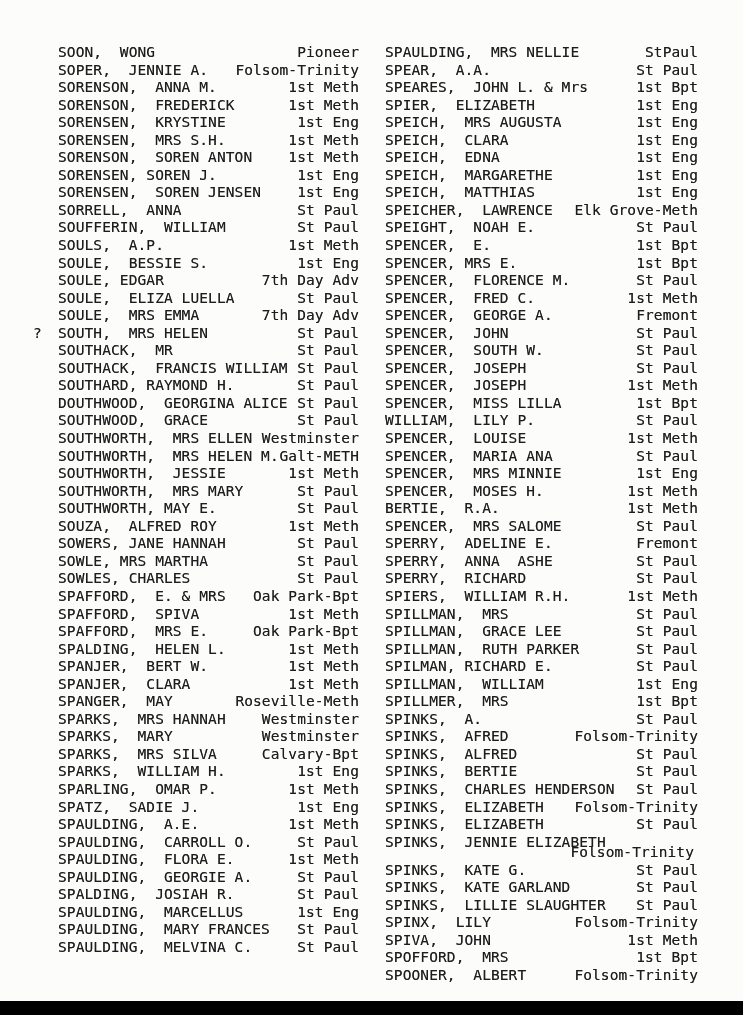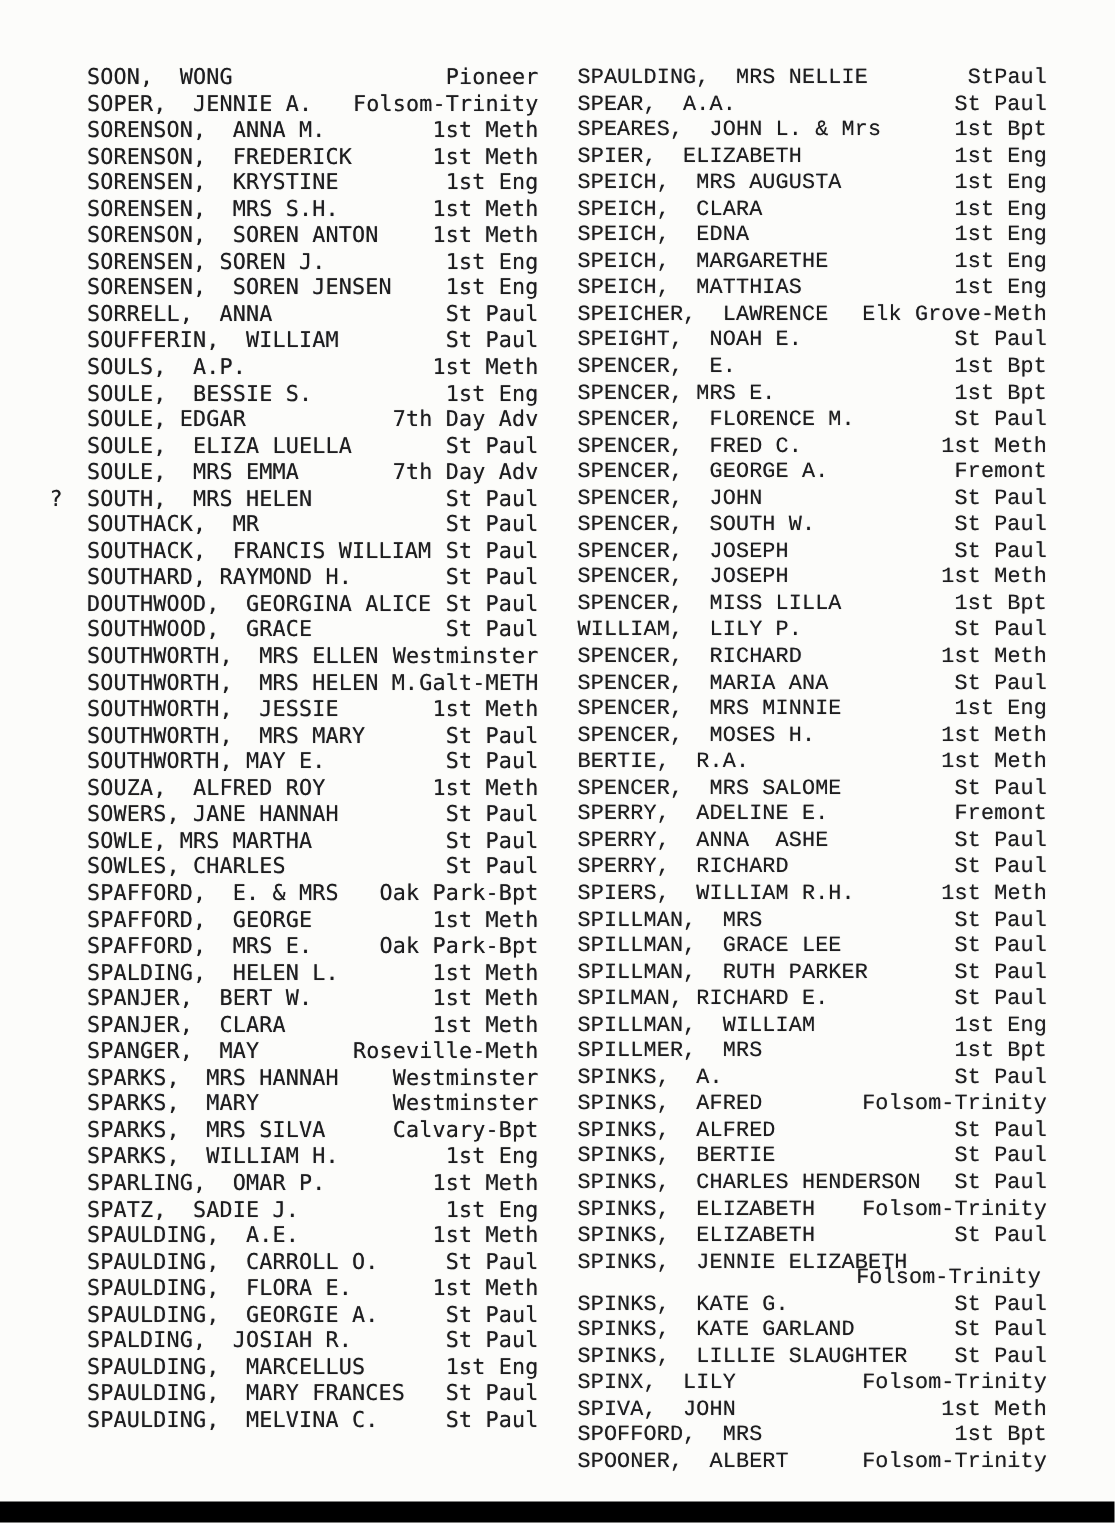--- a/index.html
+++ b/index.html
@@ -23,21 +23,20 @@
     display: flex;
     padding: 44px 0 0 58px;
     align-items: flex-start;
   }
   .column {
     width: 301px;
   }
   .column.right {
     width: 313px;
     margin-left: 26px;
-    font-family: Liberation Mono, monospace;
   }
   .row {
     display: flex;
     justify-content: space-between;
     line-height: 17.55px;
     font-size: 14.5px;
     letter-spacing: 0.1px;
     color: #1d1d1f;
     white-space: pre;
     position: relative;
@@ -101,21 +100,21 @@
         <div class="row"><span class="name">SOUTHWORTH,  MRS ELLEN</span><span class="church">Westminster</span></div>
         <div class="row"><span class="name">SOUTHWORTH,  MRS HELEN M.</span><span class="church">Galt-METH</span></div>
         <div class="row"><span class="name">SOUTHWORTH,  JESSIE</span><span class="church">1st Meth</span></div>
         <div class="row"><span class="name">SOUTHWORTH,  MRS MARY</span><span class="church">St Paul</span></div>
         <div class="row"><span class="name">SOUTHWORTH, MAY E.</span><span class="church">St Paul</span></div>
         <div class="row"><span class="name">SOUZA,  ALFRED ROY</span><span class="church">1st Meth</span></div>
         <div class="row"><span class="name">SOWERS, JANE HANNAH</span><span class="church">St Paul</span></div>
         <div class="row"><span class="name">SOWLE, MRS MARTHA</span><span class="church">St Paul</span></div>
         <div class="row"><span class="name">SOWLES, CHARLES</span><span class="church">St Paul</span></div>
         <div class="row"><span class="name">SPAFFORD,  E. &amp; MRS</span><span class="church">Oak Park-Bpt</span></div>
-        <div class="row"><span class="name">SPAFFORD,  GEORGE</span><span class="church">1st Meth</span></div>
+        <div class="row"><span class="name">SPAFFORD,  SPIVA</span><span class="church">1st Meth</span></div>
         <div class="row"><span class="name">SPAFFORD,  MRS E.</span><span class="church">Oak Park-Bpt</span></div>
         <div class="row"><span class="name">SPALDING,  HELEN L.</span><span class="church">1st Meth</span></div>
         <div class="row"><span class="name">SPANJER,  BERT W.</span><span class="church">1st Meth</span></div>
         <div class="row"><span class="name">SPANJER,  CLARA</span><span class="church">1st Meth</span></div>
         <div class="row"><span class="name">SPANGER,  MAY</span><span class="church">Roseville-Meth</span></div>
         <div class="row"><span class="name">SPARKS,  MRS HANNAH</span><span class="church">Westminster</span></div>
         <div class="row"><span class="name">SPARKS,  MARY</span><span class="church">Westminster</span></div>
         <div class="row"><span class="name">SPARKS,  MRS SILVA</span><span class="church">Calvary-Bpt</span></div>
         <div class="row"><span class="name">SPARKS,  WILLIAM H.</span><span class="church">1st Eng</span></div>
         <div class="row"><span class="name">SPARLING,  OMAR P.</span><span class="church">1st Meth</span></div>
@@ -145,21 +144,21 @@
         <div class="row"><span class="name">SPENCER, MRS E.</span><span class="church">1st Bpt</span></div>
         <div class="row"><span class="name">SPENCER,  FLORENCE M.</span><span class="church">St Paul</span></div>
         <div class="row"><span class="name">SPENCER,  FRED C.</span><span class="church">1st Meth</span></div>
         <div class="row"><span class="name">SPENCER,  GEORGE A.</span><span class="church">Fremont</span></div>
         <div class="row"><span class="name">SPENCER,  JOHN</span><span class="church">St Paul</span></div>
         <div class="row"><span class="name">SPENCER,  SOUTH W.</span><span class="church">St Paul</span></div>
         <div class="row"><span class="name">SPENCER,  JOSEPH</span><span class="church">St Paul</span></div>
         <div class="row"><span class="name">SPENCER,  JOSEPH</span><span class="church">1st Meth</span></div>
         <div class="row"><span class="name">SPENCER,  MISS LILLA</span><span class="church">1st Bpt</span></div>
         <div class="row"><span class="name">WILLIAM,  LILY P.</span><span class="church">St Paul</span></div>
-        <div class="row"><span class="name">SPENCER,  RICHARD</span><span class="church">1st Meth</span></div>
+        <div class="row"><span class="name">SPENCER,  LOUISE</span><span class="church">1st Meth</span></div>
         <div class="row"><span class="name">SPENCER,  MARIA ANA</span><span class="church">St Paul</span></div>
         <div class="row"><span class="name">SPENCER,  MRS MINNIE</span><span class="church">1st Eng</span></div>
         <div class="row"><span class="name">SPENCER,  MOSES H.</span><span class="church">1st Meth</span></div>
         <div class="row"><span class="name">BERTIE,  R.A.</span><span class="church">1st Meth</span></div>
         <div class="row"><span class="name">SPENCER,  MRS SALOME</span><span class="church">St Paul</span></div>
         <div class="row"><span class="name">SPERRY,  ADELINE E.</span><span class="church">Fremont</span></div>
         <div class="row"><span class="name">SPERRY,  ANNA  ASHE</span><span class="church">St Paul</span></div>
         <div class="row"><span class="name">SPERRY,  RICHARD</span><span class="church">St Paul</span></div>
         <div class="row"><span class="name">SPIERS,  WILLIAM R.H.</span><span class="church">1st Meth</span></div>
         <div class="row"><span class="name">SPILLMAN,  MRS</span><span class="church">St Paul</span></div>

